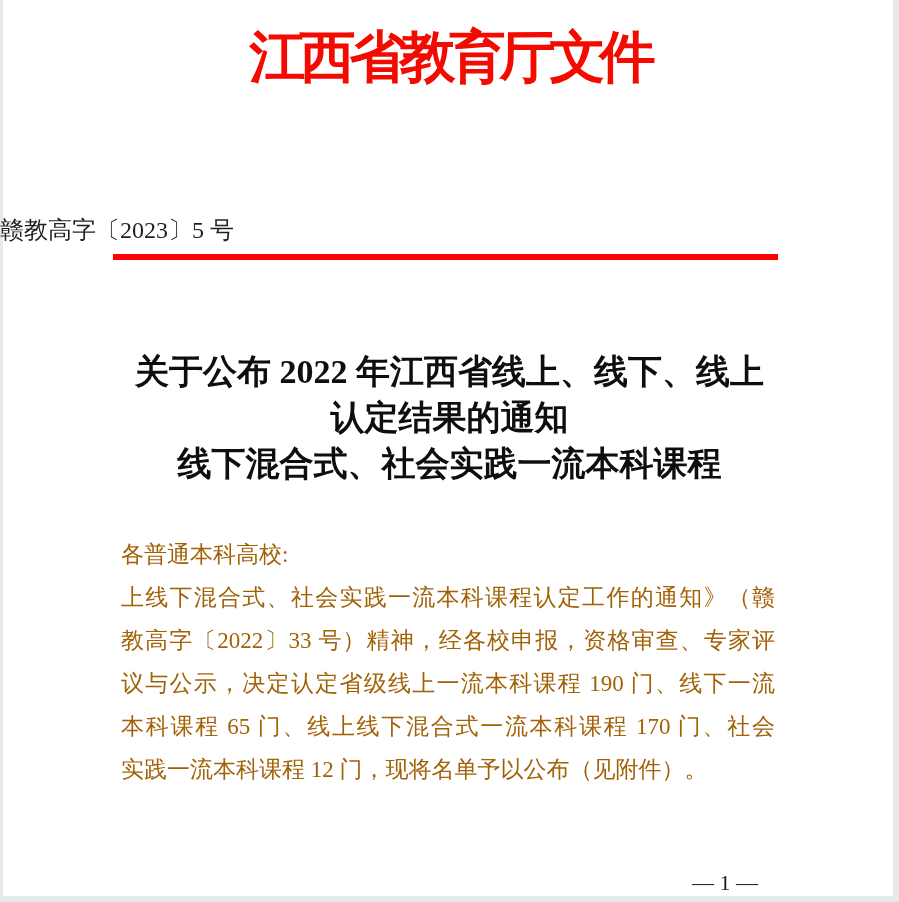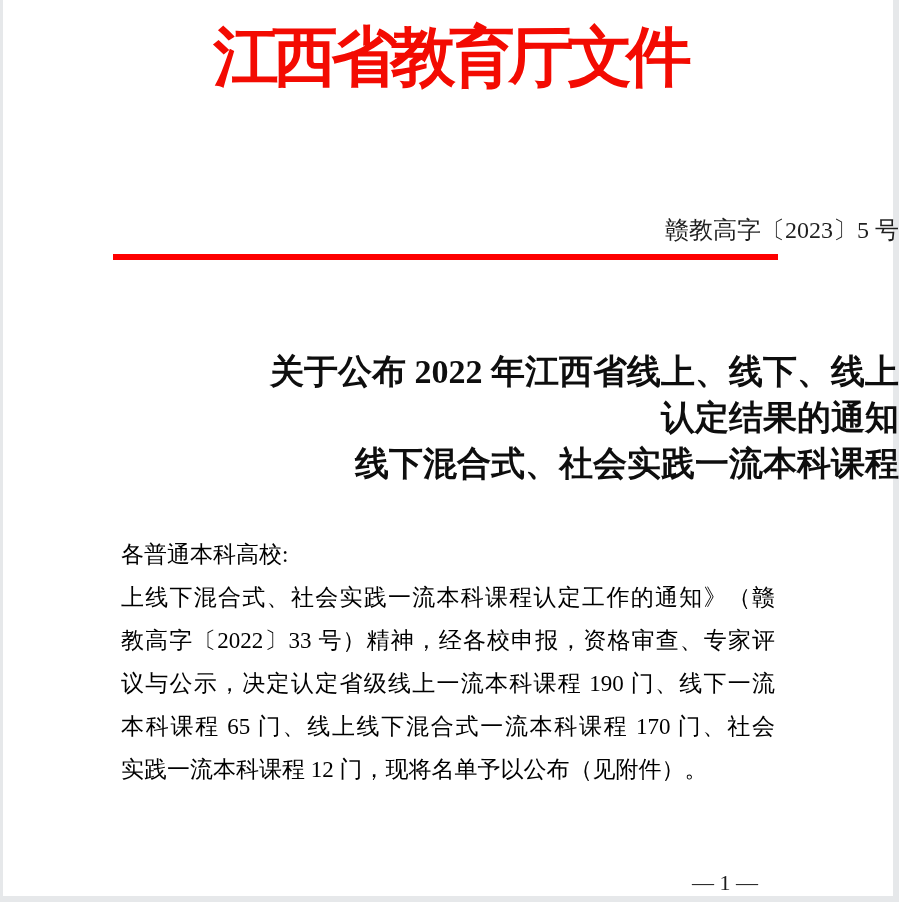--- a/index.html
+++ b/index.html
@@ -21,59 +21,59 @@
   .edge-left   { left: 0; top: 0; width: 3px; height: 902px; }
   .edge-right  { right: 0; top: 0; width: 6px; height: 902px; }
   .edge-bottom { left: 0; bottom: 0; width: 899px; height: 6px; }
 
   .agency-header {
     position: absolute;
     top: 4px; left: 0; right: 0;
     height: 106px;
     line-height: 106px;
     text-align: center;
-    font-size: 65px;
+    font-size: 56px;
     font-weight: 900;
     letter-spacing: -6px;
     color: var(--header-red, #f30b02);
     white-space: nowrap;
     margin: 0;
   }
   .doc-number {
     position: absolute;
     top: 212px; left: 0; right: 0;
     line-height: 36px;
-    text-align: right;
+    text-align: left;
     font-size: 24px;
     color: #1f1f1f;
     white-space: nowrap;
   }
   .red-rule {
     position: absolute;
     left: 113px; top: 254px;
     width: 665px; height: 6px;
     background: var(--rule-red, #fe0000);
   }
   .notice-title {
     position: absolute;
     top: 349px; left: 0; right: 0;
-    text-align: right;
+    text-align: center;
     font-size: 34px;
     font-weight: 700;
     line-height: 46px;
     color: #0e0e0e;
   }
   .notice-title .t-line { white-space: nowrap; }
   .notice-body {
     position: absolute;
     left: 121px; top: 533px;
     width: 654px;
     font-size: 23px;
     line-height: 43px;
-    color: #000000;
+    color: #a16207;
   }
   .b-line { width: 654px; }
   .b-just {
     text-align: justify;
     text-align-last: justify;
     text-justify: inter-character;
   }
   .b-indent { text-indent: 47px; }
   .page-number {
     position: absolute;

